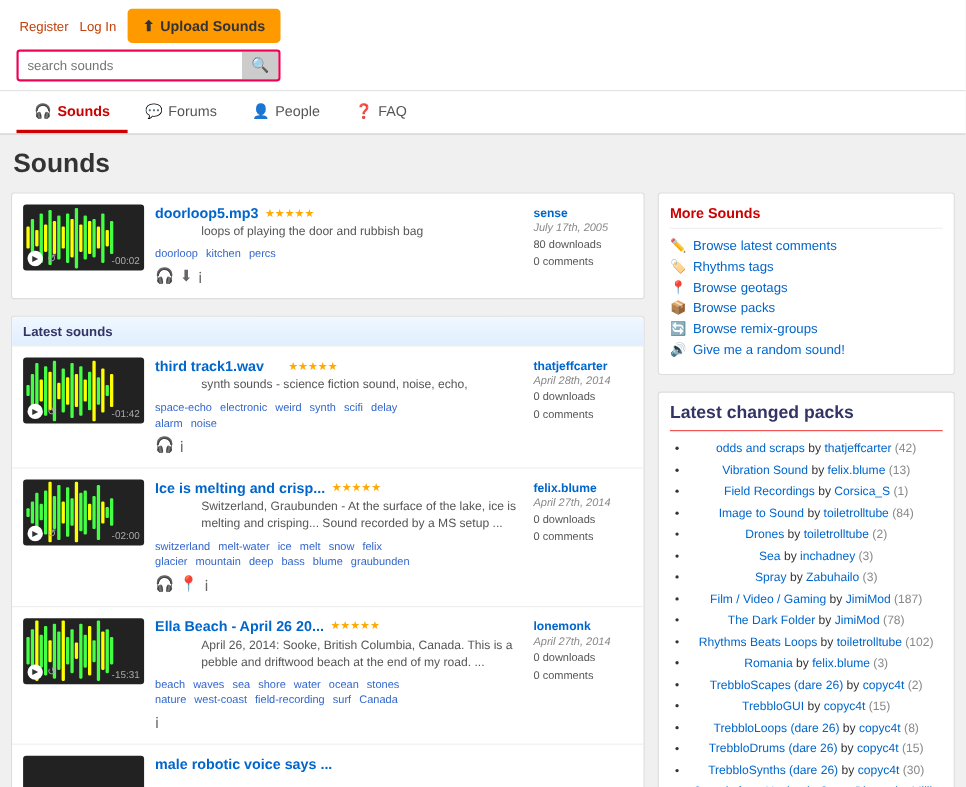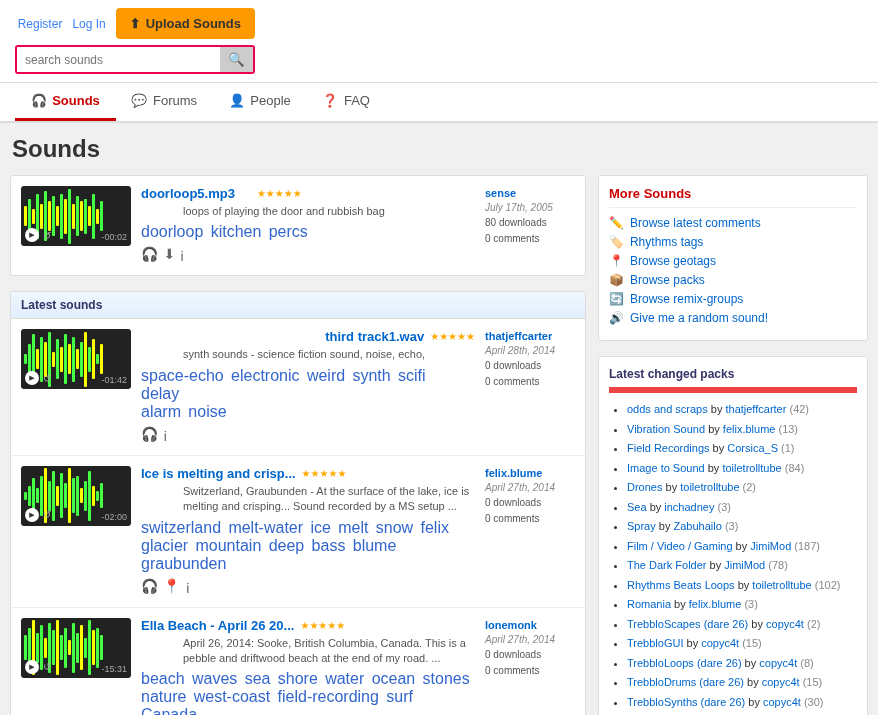--- a/index.html
+++ b/index.html
@@ -5,21 +5,21 @@
     * { margin: 0; padding: 0; box-sizing: border-box; }
     body { font-family: Arial, sans-serif; font-size: 12px; background: #f0f0f0; color: #333; }
     
     
     .header { background: #fff; border-bottom: 1px solid #ddd; padding: 8px 15px; display: flex; align-items: center; justify-content: space-between; }
     .logo { display: flex; align-items: center; }
     .logo-svg { width: 40px; height: 30px; margin-right: 4px; }
     
     .header-right { display: flex; align-items: center; gap: 10px; }
     .header-links { display: flex; gap: 10px; font-size: 12px; }
-    .header-links a { color: #3b82f6; text-decoration: none; text-align: center; }
+    .header-links a { color: #c2410c; text-decoration: none; text-align: center; }
     .upload-btn { background: #f90; border: none; padding: 8px 14px; border-radius: 4px; font-size: 13px; font-weight: bold; color: #333; cursor: pointer; display: flex; align-items: center; gap: 5px; }
     
     .search-bar { display: flex; border: 2px solid #e05; border-radius: 3px; overflow: hidden; width: 240px; }
     .search-input { border: none; padding: 5px 8px; font-size: 12px; width: 210px; outline: none; color: #999; }
     .search-btn { background: #ccc; border: none; padding: 5px 8px; cursor: pointer; }
     
     
     .nav { background: #fff; border-bottom: 2px solid #ddd; display: flex; padding: 0 15px; }
     .nav-item { padding: 10px 16px; font-size: 13px; color: #555; text-decoration: none; display: flex; align-items: center; gap: 5px; border-bottom: 3px solid transparent; cursor: pointer; }
     .nav-item.active { color: #c00; border-bottom: 3px solid #c00; font-weight: bold; }
@@ -39,37 +39,37 @@
     .waveform-bar { width: 3px; background: #4f4; border-radius: 1px; flex-shrink: 0; }
     .waveform-controls { position: absolute; bottom: 4px; left: 4px; display: flex; gap: 4px; align-items: center; }
     .play-btn { width: 14px; height: 14px; background: #fff; border-radius: 50%; display: flex; align-items: center; justify-content: center; font-size: 7px; cursor: pointer; }
     .loop-btn { color: #aaa; font-size: 10px; cursor: pointer; }
     .duration { position: absolute; bottom: 4px; right: 4px; color: #aaa; font-size: 9px; }
     
     .sound-info { flex: 1; }
     .sound-title { font-size: 13px; font-weight: bold; color: #06c; text-decoration: none; cursor: pointer; }
     .sound-desc { font-size: 11px; color: #555; margin: 3px 0; line-height: 1.4; padding-left: 42px; }
     .sound-tags { margin: 4px 0; }
-    .sound-tag { color: #36c; font-size: 16px; margin-right: 4px; text-decoration: none; cursor: pointer; }
+    .sound-tag { color: #36c; font-size: 10px; margin-right: 4px; text-decoration: none; cursor: pointer; }
     .sound-icons { display: flex; gap: 5px; margin-top: 5px; }
     .sound-icon { font-size: 14px; color: #666; cursor: pointer; }
     
     .sound-meta { width: 90px; text-align: left; }
     .sound-user { color: #06c; font-size: 11px; font-weight: bold; cursor: pointer; text-decoration: none; }
     .sound-date { color: #888; font-size: 10px; margin: 2px 0; font-style: italic; }
     .sound-stats { color: #555; font-size: 10px; line-height: 1.6; }
     .stars { color: #fa0; font-size: 10px; }
     
     
     .right-section { background: #fff; border: 1px solid #ddd; border-radius: 3px; margin-bottom: 15px; padding: 10px; }
     .right-title { font-size: 13px; font-weight: bold; color: #c00; border-bottom: 1px solid #eee; padding-bottom: 6px; margin-bottom: 8px; }
     .right-link { display: flex; align-items: center; gap: 6px; color: #06c; font-size: 12px; text-decoration: none; margin: 5px 0; cursor: pointer; }
     
-    .packs-title { font-size: 12px; font-weight: bold; color: #336; border-bottom: 6px solid #ef4444; padding-bottom: 6px; margin-bottom: 8px; }
-    .pack-item { font-size: 11px; color: #333; margin: 3px 0; line-height: 1.5; }
+    .packs-title { font-size: 16px; font-weight: bold; color: #336; border-bottom: 1px solid #ef4444; padding-bottom: 6px; margin-bottom: 8px; }
+    .pack-item { font-size: 11px; color: #333; margin: 3px 0; line-height: 1.5; text-align: center; }
     .pack-link { color: #06c; text-decoration: none; cursor: pointer; }
     .pack-count { color: #888; }
     
     
     .random-sound { display: flex; padding: 10px; gap: 10px; }
     .random-meta { width: 90px; text-align: left; }
     .wf-mixed .waveform-bar:nth-child(odd) { background: #ff0; }
     .wf-mixed .waveform-bar:nth-child(even) { background: #4f4; }
     
     .bullet-list { list-style: disc; padding-left: 18px; }
@@ -150,21 +150,21 @@
               <div class="waveform-bar" style="height:15px;background:#ff0;"></div>
               <div class="waveform-bar" style="height:30px;background:#4f4;"></div>
             </div>
             <div class="waveform-controls">
               <div class="play-btn">▶</div>
               <div class="loop-btn">↺</div>
             </div>
             <div class="duration">-00:02</div>
           </div>
           <div class="sound-info">
-            <div style="display:flex;align-items:center;gap:22px;">
+            <div style="display:flex;align-items:center;gap:6px;">
               <a class="sound-title" href="#">doorloop5.mp3</a>
               <span class="stars">★★★★★</span>
             </div>
             <div class="sound-desc">loops of playing the door and rubbish bag</div>
             <div class="sound-tags">
               <a class="sound-tag" href="#">doorloop</a>
               <a class="sound-tag" href="#">kitchen</a>
               <a class="sound-tag" href="#">percs</a>
             </div>
             <div class="sound-icons">
@@ -211,21 +211,21 @@
               <div class="waveform-bar" style="height:10px;background:#4f4;"></div>
               <div class="waveform-bar" style="height:30px;background:#ff0;"></div>
             </div>
             <div class="waveform-controls">
               <div class="play-btn">▶</div>
               <div class="loop-btn">↺</div>
             </div>
             <div class="duration">-01:42</div>
           </div>
           <div class="sound-info">
-            <div style="display:flex;align-items:center;gap:6px;justify-content:flex-end;">
+            <div style="display:flex;align-items:center;gap:22px;">
               <a class="sound-title" href="#">third track1.wav</a>
               <span class="stars">★★★★★</span>
             </div>
             <div class="sound-desc">synth sounds - science fiction sound, noise, echo,</div>
             <div class="sound-tags">
               <a class="sound-tag" href="#">space-echo</a>
               <a class="sound-tag" href="#">electronic</a>
               <a class="sound-tag" href="#">weird</a>
               <a class="sound-tag" href="#">synth</a>
               <a class="sound-tag" href="#">scifi</a>

